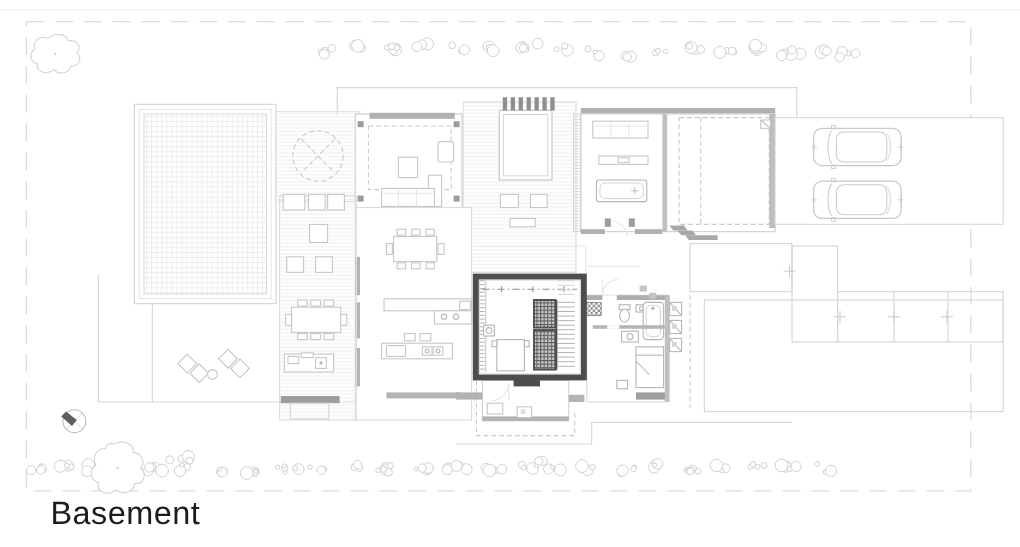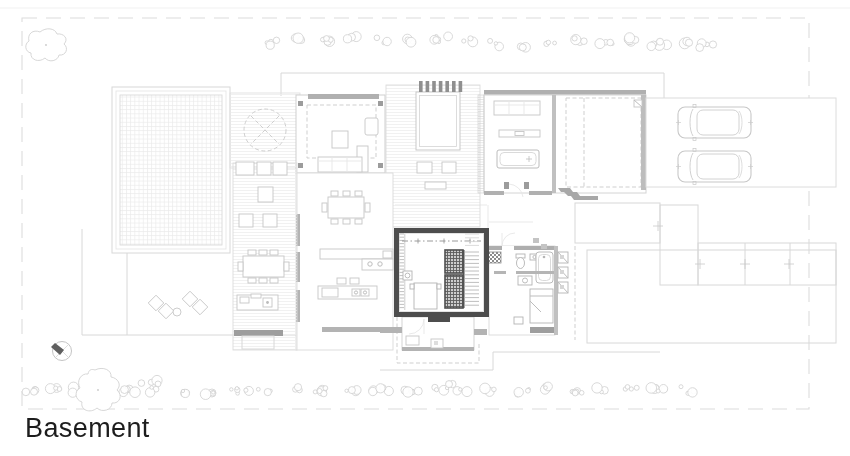--- a/index.html
+++ b/index.html
@@ -3,21 +3,21 @@
 <meta charset="utf-8">
 <style>
   :root{
     --background:#ffffff; --line_light:#d8d8d8; --line_medium:#b0b0b0;
     --wall_dark:#4d4d4d; --boundary:#dcdcdc; --text:#1d1d1d;
   }
   html,body{margin:0;padding:0;background:#888;}
   .canvas{position:relative;width:850px;height:456px;background:var(--background);
     overflow:hidden;font-family:"Liberation Sans",sans-serif;}
   svg{position:absolute;left:0;top:0;}
-  .plan-title{position:absolute;left:25px;top:413px;font-size:27px;color:var(--text);
+  .plan-title{position:absolute;left:42px;top:413px;font-size:27px;color:var(--text);
     letter-spacing:.4px;}
   
   .ln-l{stroke:var(--line_light);fill:none;stroke-width:1;}
   .ln-xl{stroke:#e6e6e6;fill:none;stroke-width:.9;}
   .ln-m{stroke:#bdbdbd;fill:none;stroke-width:1;}
   .furn{stroke:#c6c6c6;fill:#fff;stroke-width:.9;}
   .furn2{stroke:#b4b4b4;fill:#fff;stroke-width:.9;}
   .fill-m{fill:#b3b3b3;stroke:none;}
   .fill-d{fill:#9c9c9c;stroke:none;}
   .dashed{stroke:#c9c9c9;fill:none;stroke-width:.9;stroke-dasharray:4 2.5;}

